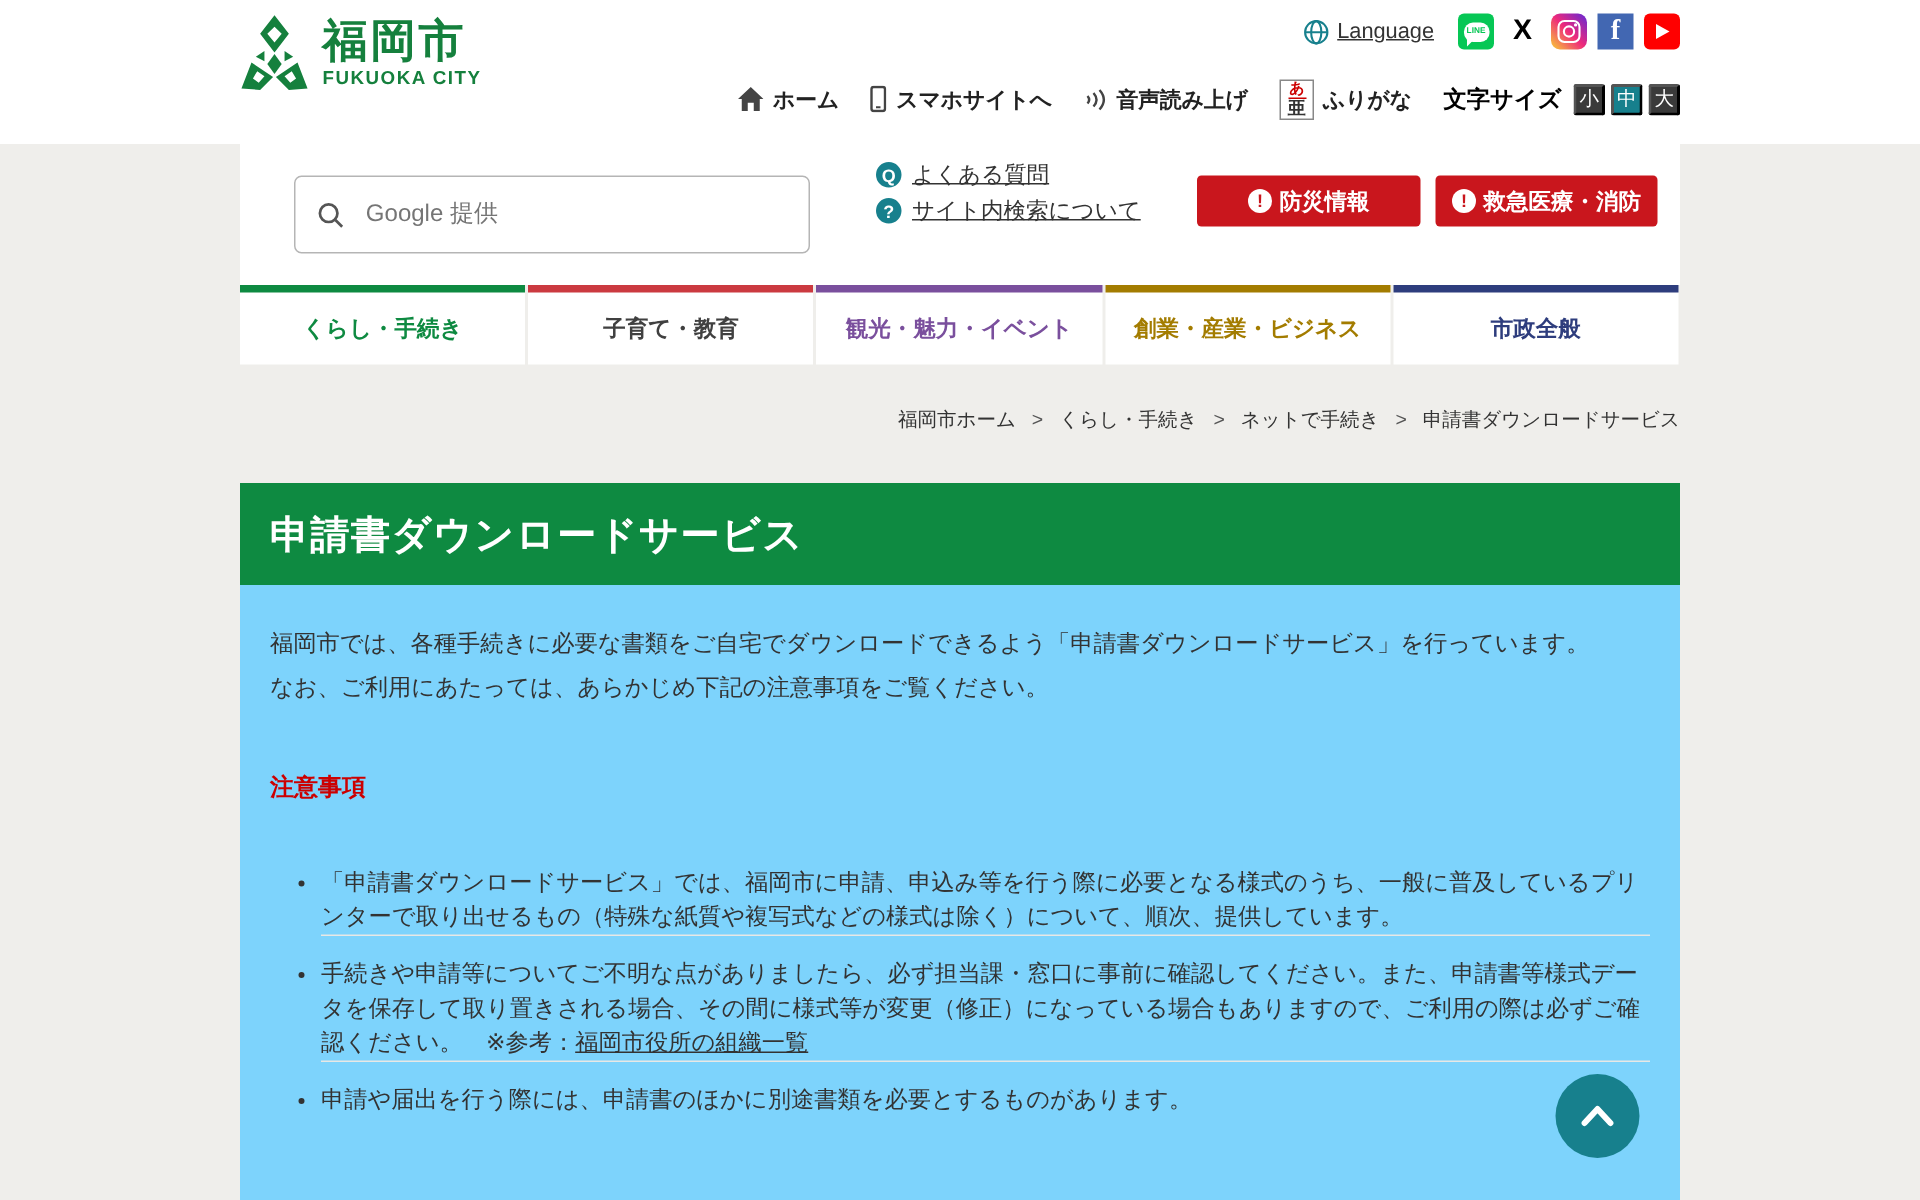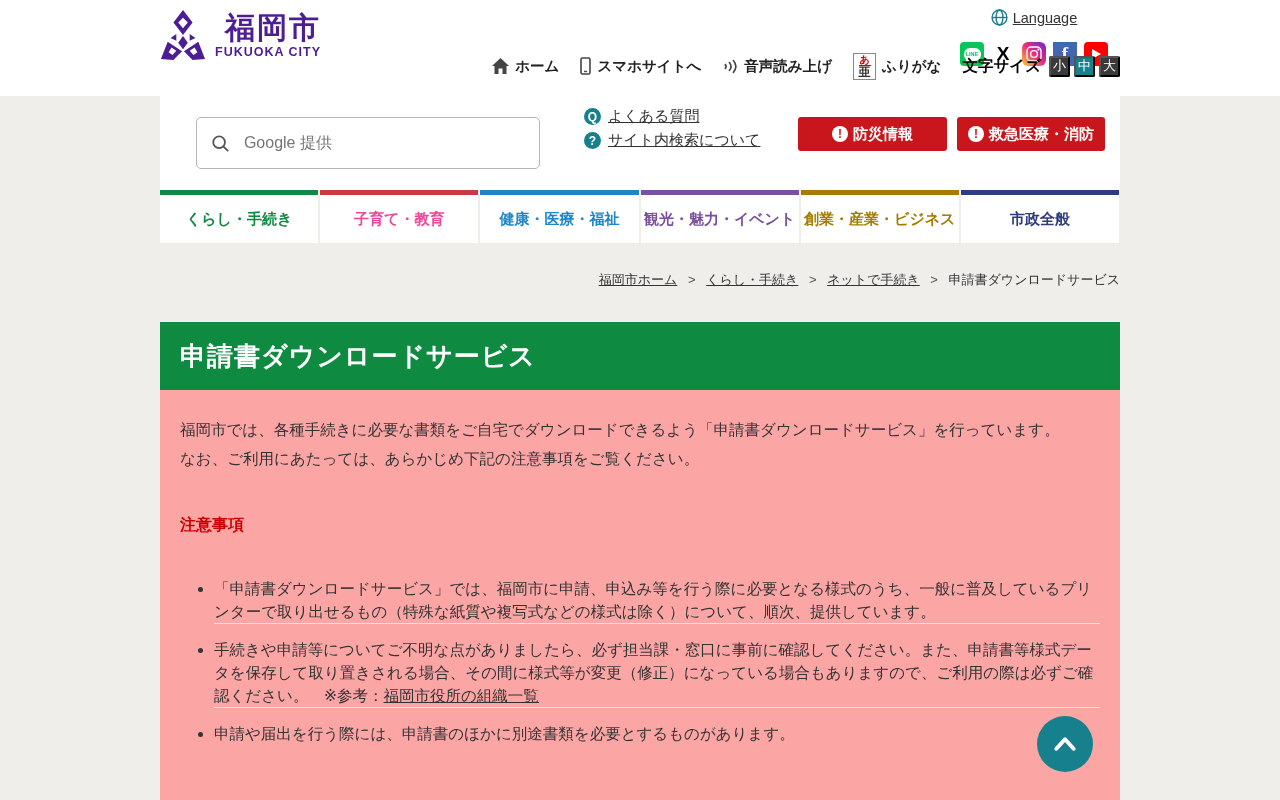--- a/index.html
+++ b/index.html
@@ -12,21 +12,21 @@
   }
   .page { position:relative; width:1280px; height:800px; background:#efeeeb; overflow:hidden; }
 
   
   .top-header { position:absolute; top:0; left:0; width:1280px; height:96px; background:#fff; }
   .logo { position:absolute; left:160px; top:10px; display:flex; align-items:center; gap:9px; text-decoration:none; }
   .logo-text { display:flex; flex-direction:column; }
   .logo-title { font-size:30px; font-weight:bold; line-height:32px; letter-spacing:2px; }
   .logo-sub { font-size:12.5px; font-weight:bold; letter-spacing:1px; margin-top:1px; }
 
-  .hdr-row1 { position:absolute; top:9px; right:172px; display:flex; align-items:center; gap:16px;flex-direction:column; }
+  .hdr-row1 { position:absolute; top:9px; right:160px; display:flex; align-items:center; gap:16px; }
   .lang-link { display:flex; align-items:center; gap:5px; font-size:14.5px; color:#333; text-decoration:underline; cursor:pointer; }
   .socials { display:flex; gap:7px; }
   .s-icon { width:24px; height:24px; border-radius:4px; display:flex; align-items:center; justify-content:center; cursor:pointer; overflow:hidden; }
   .s-line { background:#06c755; position:relative; }
   .line-bubble { width:17px; height:13px; background:#fff; border-radius:6px; display:flex; align-items:center; justify-content:center; font-size:5.5px; font-weight:bold; color:#06c755; position:relative; }
   .line-bubble::after { content:""; position:absolute; left:2px; bottom:-3px; border:3px solid transparent; border-top-color:#fff; border-left-color:#fff; }
   .s-x { background:#fff; color:#000; font-weight:bold; font-size:19px; border-radius:0; }
   .s-ig { background:linear-gradient(45deg,#f9ce34 0%,#ee2a7b 50%,#6228d7 100%); border-radius:6px; }
   .s-fb { background:#4267b2; color:#fff; font-weight:bold; font-size:19px; font-family:"Liberation Serif","DejaVu Serif",serif; border-radius:0; }
   .s-yt { background:#f00; border-radius:4px; }
@@ -55,47 +55,47 @@
   .em-btn.b0 { left:638px; width:149px; }
   .em-btn.b1 { left:797px; width:148px; }
 
   
   .tabs { position:absolute; left:160px; top:190px; width:960px; height:53px; display:flex; }
   .tab { flex:1; background:#fff; border-top:5px solid #888; display:flex; align-items:center; justify-content:center; font-size:15px; font-weight:bold; margin-right:2px; cursor:pointer; }
   .tab:last-child { margin-right:1px; }
 
   
   .breadcrumb { position:absolute; top:271px; left:160px; width:960px; text-align:right; font-size:13px; color:#333; }
-  .breadcrumb a { color:#333; text-decoration:underline; cursor:pointer; }
+  .breadcrumb a { color:#333; cursor:pointer; }
   .breadcrumb .sep { margin:0 7px; color:#555; }
 
   
   .banner { position:absolute; left:160px; top:322px; width:960px; height:68px; display:flex; align-items:center; }
   .banner h1 { color:#fff; font-size:26px; font-weight:bold; margin:0 0 0 20px; letter-spacing:1px; }
 
   
-  .content { position:absolute; left:160px; top:390px; width:960px; height:410px; background:#fca5a5; padding:25px 20px 0; overflow:hidden; }
+  .content { position:absolute; left:160px; top:390px; width:960px; height:410px; background:#7dd3fc; padding:25px 20px 0; overflow:hidden; }
   .content p.intro { font-size:15.5px; line-height:29px; margin:0; }
   h2.notes-heading { font-size:16px; font-weight:bold; margin:42px 0 0; }
   ul.notes { margin:41px 0 0; padding-left:34px; }
   ul.notes li { font-size:15.5px; line-height:23px; border-bottom:1px solid #e8e8e5; margin-bottom:14px; }
   ul.notes li:last-child { border-bottom:none; }
   ul.notes a { color:#333; text-decoration:underline; cursor:pointer; }
 
   
   .scroll-top { position:absolute; left:1037px; top:716px; width:56px; height:56px; border-radius:50%; border:none; display:flex; align-items:center; justify-content:center; cursor:pointer; padding:0; }
 </style>
 </head>
 <body>
 
 <div class="page">
 
   <header class="top-header">
 
-    <a class="logo" style="color: #4c1d95; text-align: right;">
+    <a class="logo" style="color: #15803d;">
       <svg width="46" height="50" viewBox="0 0 48 52" style="color:inherit">
         <g fill="currentColor" fill-rule="evenodd">
           <path d="M24 0 L34 13 L24 26 L14 13 Z M24 8 L29 13 L24 19 L19 13 Z"></path>
           <path d="M24 27 L29 34 L24 41 L19 34 Z"></path>
           <path d="M1 51 L8 33 L23 43 L14 52 Z M9 44 L12 39 L17 42.5 L13 47 Z"></path>
           <path d="M47 51 L40 33 L25 43 L34 52 Z M39 44 L36 39 L31 42.5 L35 47 Z"></path>
           <path d="M11 29 L17 25 L17 32 Z"></path>
           <path d="M37 29 L31 25 L31 32 Z"></path>
         </g>
       </svg>
@@ -206,22 +206,21 @@
       <span>防災情報</span>
     </button>
     <button class="em-btn b1" style="background-color: rgb(201, 22, 29);">
       <span class="ex-badge">!</span>
       <span>救急医療・消防</span>
     </button>
   </section>
 
   <nav class="tabs">
     <div class="tab" style="border-top-color: rgb(14, 138, 65); color: rgb(14, 138, 65);">くらし・手続き</div>
-    <div class="tab" style="border-top-color: rgb(203, 58, 64); color: #ec4899;">子育て・教育</div>
-    <div class="tab" style="border-top-color: rgb(30, 134, 199); color: rgb(30, 134, 199);">健康・医療・福祉</div>
+    <div class="tab" style="border-top-color: rgb(203, 58, 64); color: #404040;">子育て・教育</div>
     <div class="tab" style="border-top-color: rgb(122, 79, 157); color: rgb(122, 79, 157);">観光・魅力・イベント</div>
     <div class="tab" style="border-top-color: rgb(163, 124, 0); color: rgb(163, 124, 0);">創業・産業・ビジネス</div>
     <div class="tab" style="border-top-color: rgb(46, 61, 125); color: rgb(46, 61, 125);">市政全般</div>
   </nav>
 
   <nav class="breadcrumb">
     <a>福岡市ホーム</a>
     <span class="sep">&gt;</span>
     <a>くらし・手続き</a>
     <span class="sep">&gt;</span>

